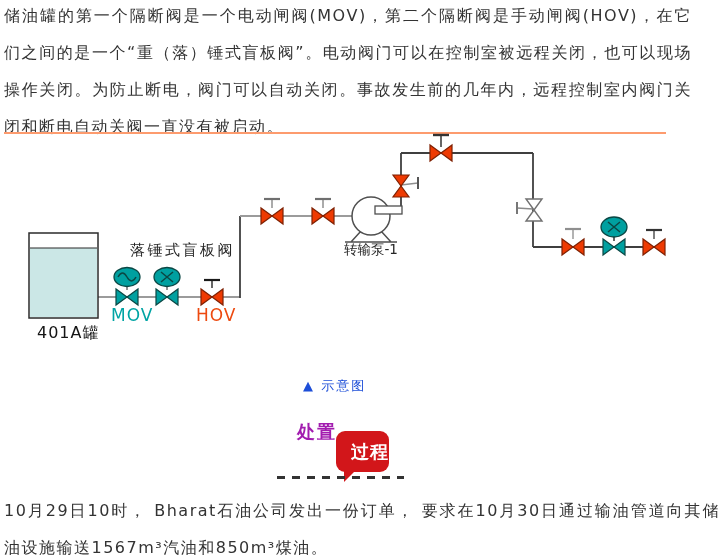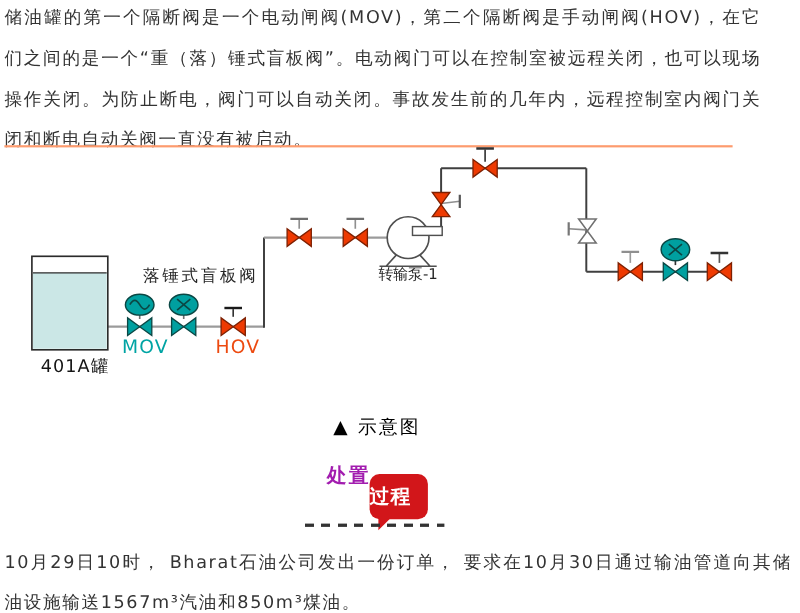--- a/index.html
+++ b/index.html
@@ -4,25 +4,25 @@
 <style>
   html,body{margin:0;padding:0;background:#fff;}
   .page{position:relative;width:727px;height:557px;background:#ffffff;overflow:hidden;
         font-family:"DejaVu Sans","Liberation Sans",sans-serif;color:#333;padding-left:48px;}
   .para{position:absolute;margin:0;font-size:16px;line-height:37px;letter-spacing:1.5px;
         color:#333;text-align:justify;}
   #intro{left:4px;top:-3px;width:688px;}
   #bodytext{left:4px;top:492px;width:716px;}
   .divider{position:absolute;left:4px;top:132px;width:662px;height:2px;background:#fd9b6e;}
   .diagram{position:absolute;left:0;top:130px;}
-  .caption{position:absolute;left:303px;top:377px;font-size:17px;letter-spacing:2px;color:#000000;}
+  .caption{position:absolute;left:303px;top:377px;font-size:13px;letter-spacing:2px;color:#1d4ed8;}
   .marker-prefix{position:absolute;left:297px;top:420px;font-size:18px;font-weight:bold;
         color:#a21caf;letter-spacing:2px;}
   .bubble{position:absolute;left:336px;top:431px;width:53px;height:41px;background:#d2161a;
-        border-radius:9px;text-align:left;line-height:41px;font-size:18px;font-weight:bold;
+        border-radius:9px;text-align:right;line-height:41px;font-size:18px;font-weight:bold;
         color:#ffffff;letter-spacing:1px;}
   .bubble-tail{position:absolute;left:8px;top:38px;width:0;height:0;
         border-top:13px solid #d2161a;border-right:13px solid transparent;}
   .dashes{position:absolute;left:277px;top:476px;width:127px;height:3px;
         background:repeating-linear-gradient(90deg,#333 0 8px,transparent 8px 15px);}
   svg text{font-family:"DejaVu Sans","Liberation Sans",sans-serif;}
 </style>
 </head>
 <body>
 

